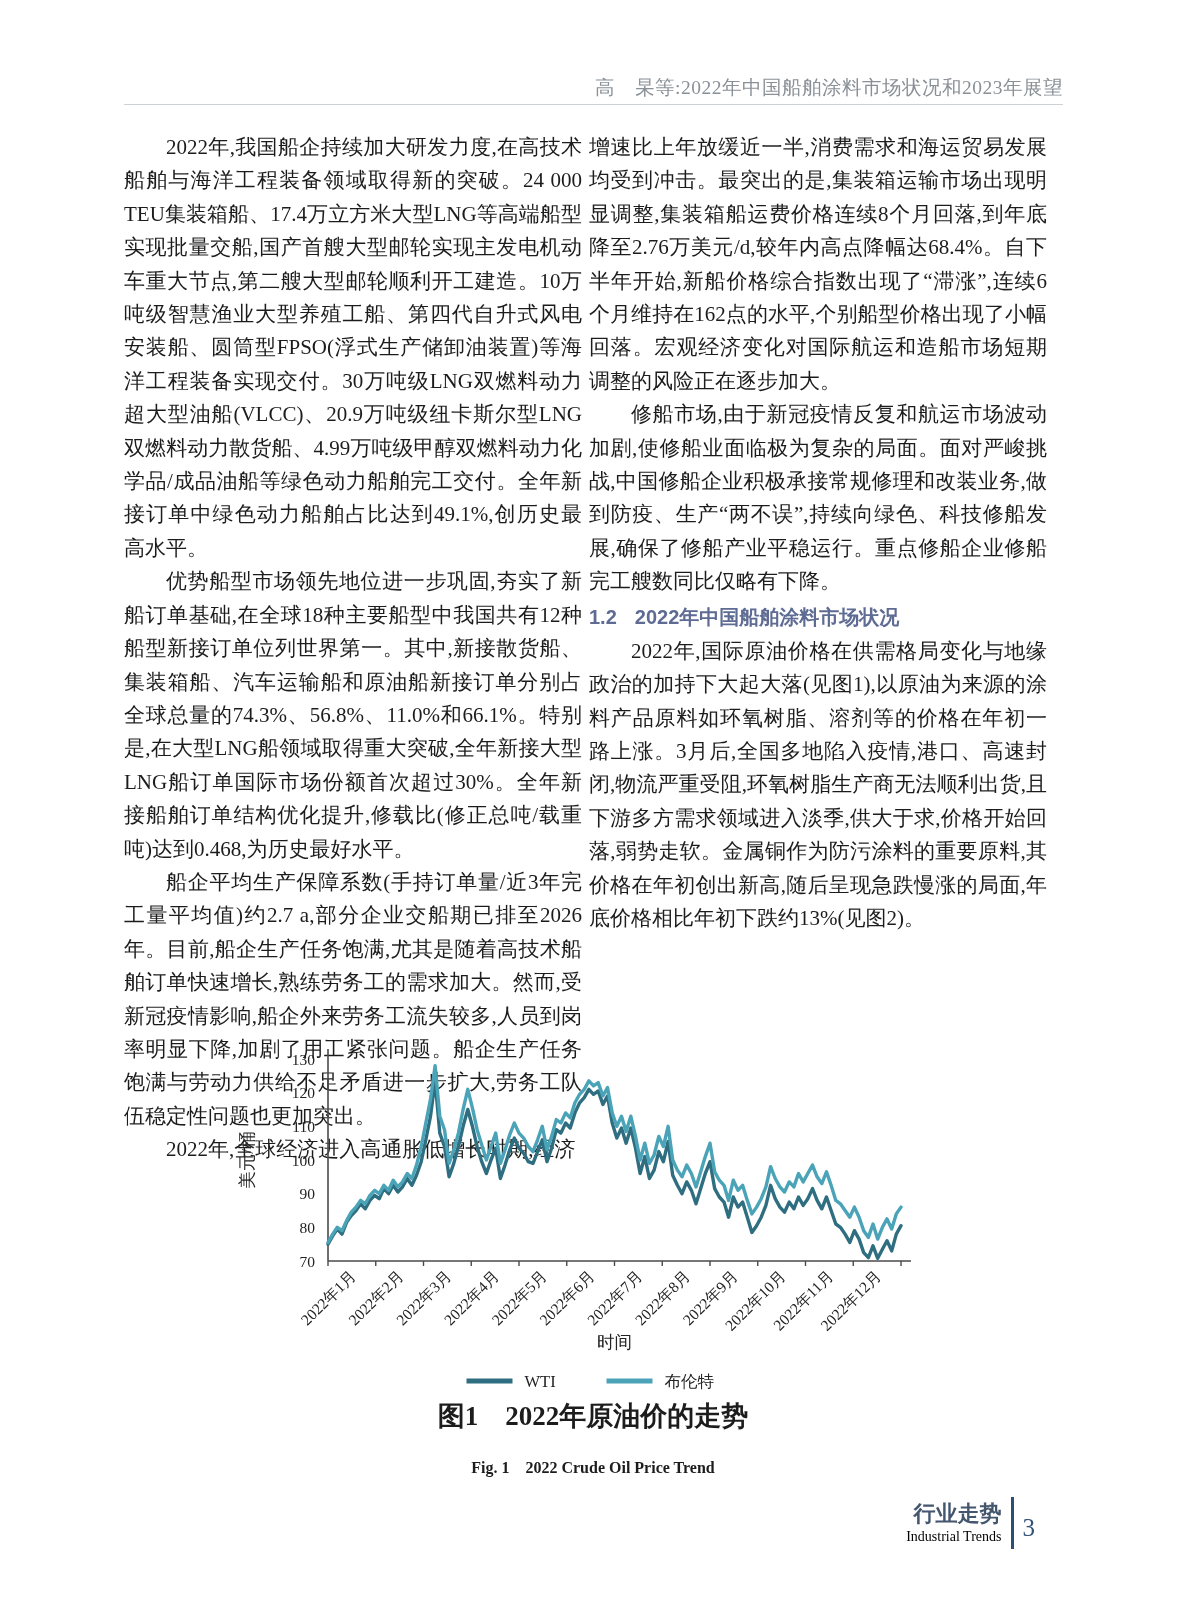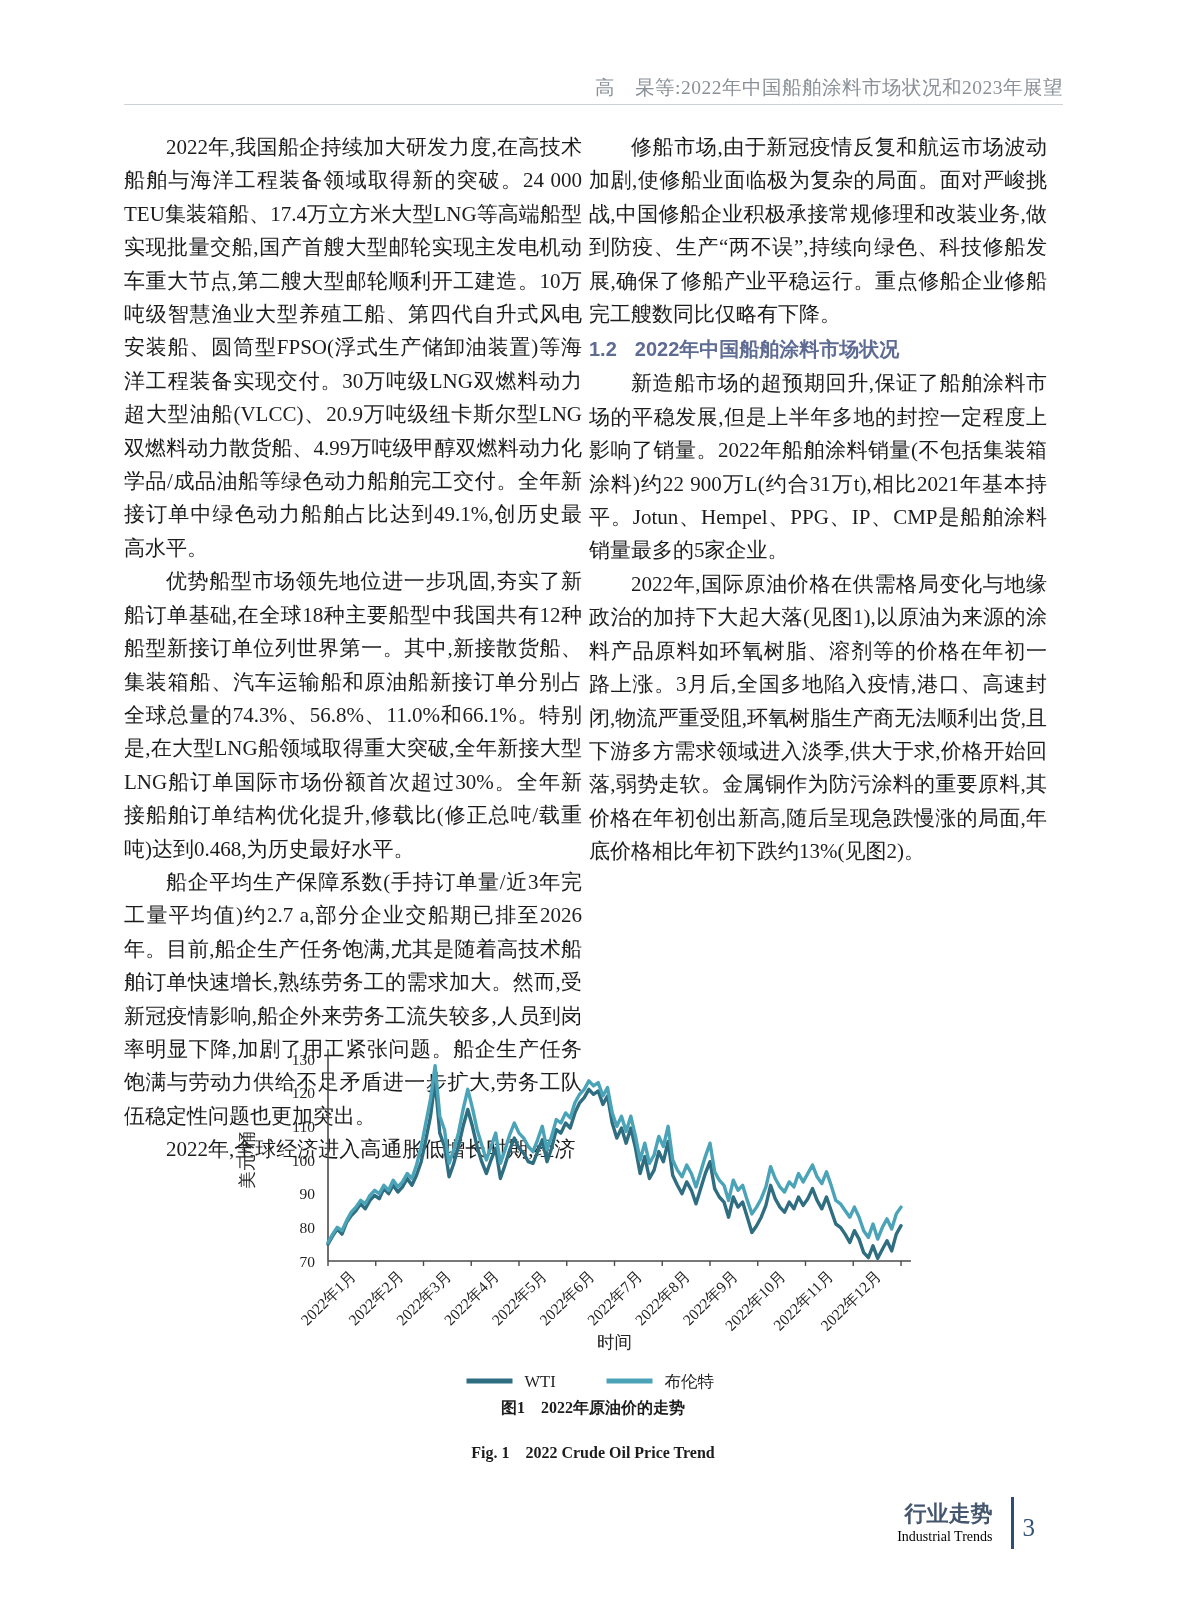--- a/index.html
+++ b/index.html
@@ -19,25 +19,25 @@
   .indent{text-indent:2em;}
   .section-heading{margin:3px 0 2px 0;font-family:"Liberation Sans","DejaVu Sans",sans-serif;
     font-weight:bold;font-size:20px;color:#5e6b93;line-height:31px;}
   .section-heading .num{margin-right:18px;}
   
   .figure{position:absolute;top:1032px;left:233px;width:720px;text-align:center;}
   .figure svg{display:block;}
   .tick{font:15.5px "Liberation Serif","DejaVu Serif",serif;fill:#222;}
   .axis-label{font:17.5px "Liberation Serif","DejaVu Serif",serif;fill:#222;}
   .legend-text{font:16.5px "Liberation Serif","DejaVu Serif",serif;fill:#222;}
-  .cap-cn{font-size:16px;font-weight:bold;margin-top:1px;}
+  .cap-cn{font-size:27px;font-weight:bold;margin-top:1px;}
   .cap-en{font-size:16px;font-weight:bold;margin-top:24px;font-family:"Liberation Serif","DejaVu Serif",serif;}
   
   .footer{position:absolute;top:1497px;right:152px;display:flex;align-items:center;}
-  .footer .sec{ text-align:right;padding-right:18px;}
+  .footer .sec{ text-align:right;padding-right:9px;}
   .footer .sec-cn{font-family:"Liberation Sans","DejaVu Sans",sans-serif;font-weight:bold;
     font-size:22px;color:#44566e;line-height:24px;}
   .footer .sec-en{font-size:14px;color:#000000;margin-top:3px;}
   .footer .bar{width:3px;height:52px;background:#2e4d74;}
   .footer .pagenum{font-size:25px;color:#33527a;padding-left:9px;padding-top:10px;}
 </style>
 </head>
 <body>
 
 <div class="page">
@@ -46,23 +46,23 @@
   <div class="head-rule"></div>
 
   <div class="columns">
     <div class="col">
       <p class="indent">2022年,我国船企持续加大研发力度,在高技术船舶与海洋工程装备领域取得新的突破。24 000 TEU集装箱船、17.4万立方米大型LNG等高端船型实现批量交船,国产首艘大型邮轮实现主发电机动车重大节点,第二艘大型邮轮顺利开工建造。10万吨级智慧渔业大型养殖工船、第四代自升式风电安装船、圆筒型FPSO(浮式生产储卸油装置)等海洋工程装备实现交付。30万吨级LNG双燃料动力超大型油船(VLCC)、20.9万吨级纽卡斯尔型LNG双燃料动力散货船、4.99万吨级甲醇双燃料动力化学品/成品油船等绿色动力船舶完工交付。全年新接订单中绿色动力船舶占比达到49.1%,创历史最高水平。</p>
       <p class="indent">优势船型市场领先地位进一步巩固,夯实了新船订单基础,在全球18种主要船型中我国共有12种船型新接订单位列世界第一。其中,新接散货船、集装箱船、汽车运输船和原油船新接订单分别占全球总量的74.3%、56.8%、11.0%和66.1%。特别是,在大型LNG船领域取得重大突破,全年新接大型LNG船订单国际市场份额首次超过30%。全年新接船舶订单结构优化提升,修载比(修正总吨/载重吨)达到0.468,为历史最好水平。</p>
       <p class="indent">船企平均生产保障系数(手持订单量/近3年完工量平均值)约2.7 a,部分企业交船期已排至2026年。目前,船企生产任务饱满,尤其是随着高技术船舶订单快速增长,熟练劳务工的需求加大。然而,受新冠疫情影响,船企外来劳务工流失较多,人员到岗率明显下降,加剧了用工紧张问题。船企生产任务饱满与劳动力供给不足矛盾进一步扩大,劳务工队伍稳定性问题也更加突出。</p>
       <p class="indent">2022年,全球经济进入高通胀低增长时期,经济</p>
     </div>
     <div class="col">
+      <p>增速比上年放缓近一半,消费需求和海运贸易发展均受到冲击。最突出的是,集装箱运输市场出现明显调整,集装箱船运费价格连续8个月回落,到年底降至2.76万美元/d,较年内高点降幅达68.4%。自下半年开始,新船价格综合指数出现了“滞涨”,连续6个月维持在162点的水平,个别船型价格出现了小幅回落。宏观经济变化对国际航运和造船市场短期调整的风险正在逐步加大。</p>
       <p class="indent">修船市场,由于新冠疫情反复和航运市场波动加剧,使修船业面临极为复杂的局面。面对严峻挑战,中国修船企业积极承接常规修理和改装业务,做到防疫、生产“两不误”,持续向绿色、科技修船发展,确保了修船产业平稳运行。重点修船企业修船完工艘数同比仅略有下降。</p>
       <h2 class="section-heading"><span class="num">1.2</span><span>2022年中国船舶涂料市场状况</span></h2>
-      <p class="indent">新造船市场的超预期回升,保证了船舶涂料市场的平稳发展,但是上半年多地的封控一定程度上影响了销量。2022年船舶涂料销量(不包括集装箱涂料)约22 900万L(约合31万t),相比2021年基本持平。Jotun、Hempel、PPG、IP、CMP是船舶涂料销量最多的5家企业。</p>
       <p class="indent">2022年,国际原油价格在供需格局变化与地缘政治的加持下大起大落(见图1),以原油为来源的涂料产品原料如环氧树脂、溶剂等的价格在年初一路上涨。3月后,全国多地陷入疫情,港口、高速封闭,物流严重受阻,环氧树脂生产商无法顺利出货,且下游多方需求领域进入淡季,供大于求,价格开始回落,弱势走软。金属铜作为防污涂料的重要原料,其价格在年初创出新高,随后呈现急跌慢涨的局面,年底价格相比年初下跌约13%(见图2)。</p>
     </div>
   </div>
 
   <div class="figure">
     <svg id="oil-chart" width="720" height="365" viewBox="0 0 720 365">
         <line x1="95" y1="17" x2="95" y2="229" stroke="#4a4a4a" stroke-width="1.6"></line>
         <line x1="95" y1="229" x2="678" y2="229" stroke="#4a4a4a" stroke-width="1.6"></line>
         <text x="82" y="234.5" text-anchor="end" class="tick">70</text>
         <text x="82" y="200.83333333333334" text-anchor="end" class="tick">80</text>

